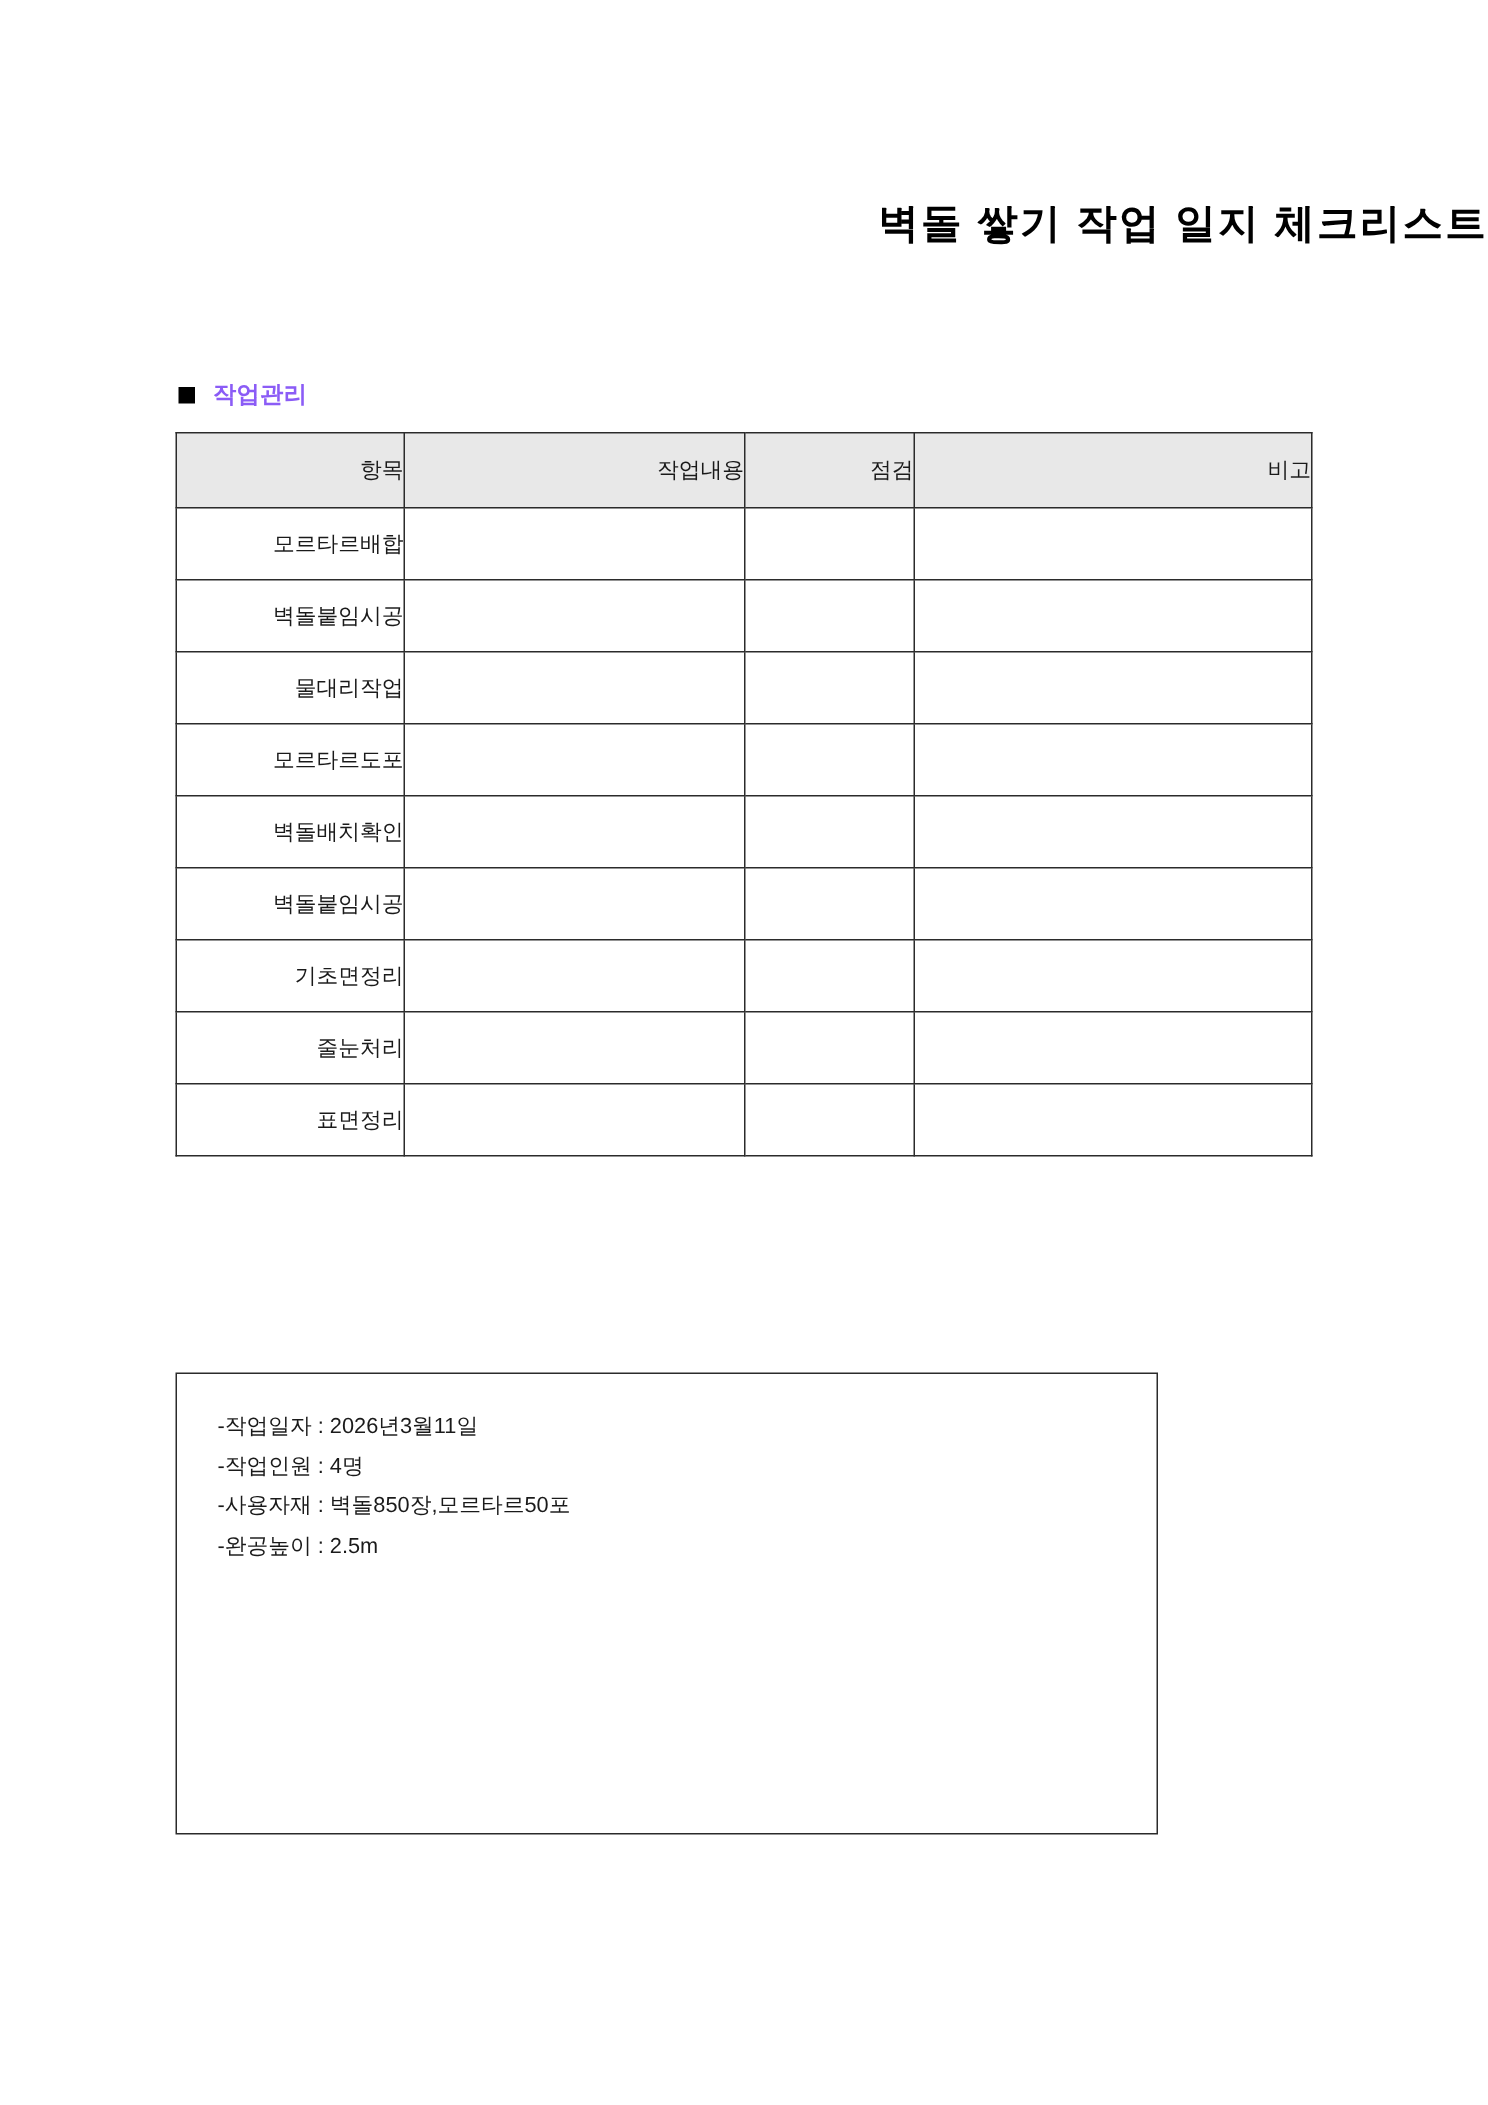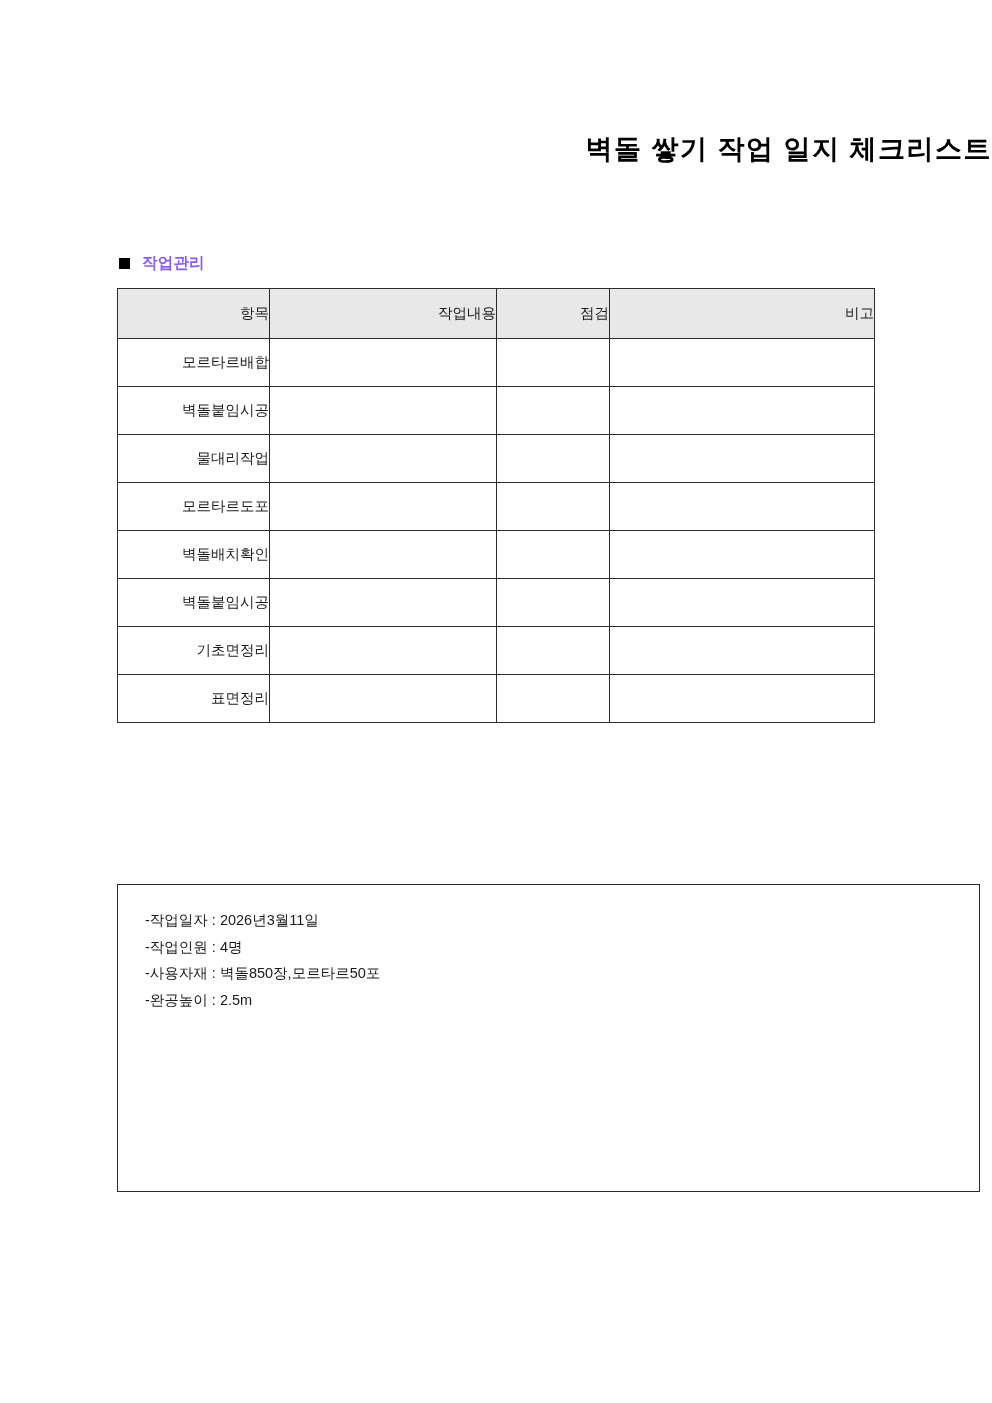--- a/index.html
+++ b/index.html
@@ -96,22 +96,22 @@
 
   .col-item    { width: 152px; }
   .col-content { width: 227px; }
   .col-check   { width: 113px; }
   .col-note    { width: 265px; }
 
   
   .daily-box {
     position: absolute;
     left: 117px;
-    top: 884px;
-    width: 863px;
+    top: 915px;
+    width: 655px;
     height: 308px;
     border: 1px solid #2b2b2b;
     background: #ffffff;
     box-sizing: border-box;
     padding: 22px 16px 0 27px;
   }
   .daily-line {
     font-size: 14.5px;
     line-height: 26.5px;
     color: #1a1a1a;
@@ -183,20 +183,26 @@
           <td class="blank-cell"></td>
           <td class="blank-cell"></td>
         </tr>
         <tr>
           <td class="item-cell">기초면정리</td>
           <td class="blank-cell"></td>
           <td class="blank-cell"></td>
           <td class="blank-cell"></td>
         </tr>
         <tr>
+          <td class="item-cell">줄눈처리</td>
+          <td class="blank-cell"></td>
+          <td class="blank-cell"></td>
+          <td class="blank-cell"></td>
+        </tr>
+        <tr>
           <td class="item-cell">표면정리</td>
           <td class="blank-cell"></td>
           <td class="blank-cell"></td>
           <td class="blank-cell"></td>
         </tr>
       </tbody>
   </table>
 
   <div class="section-head" id="section-head-daily">
     <span class="bullet"></span>

